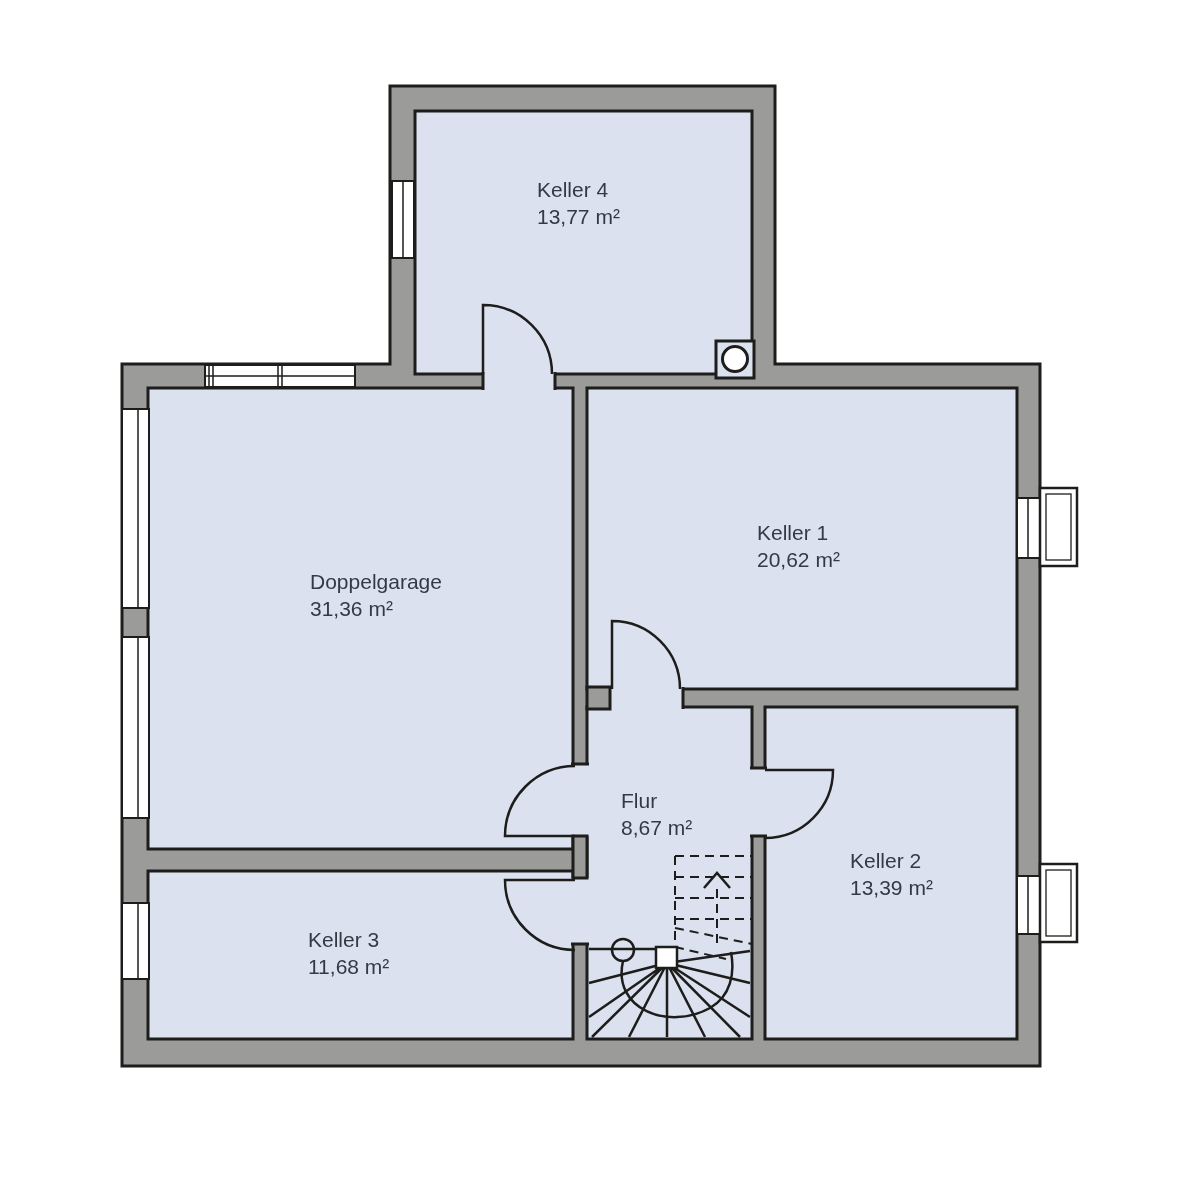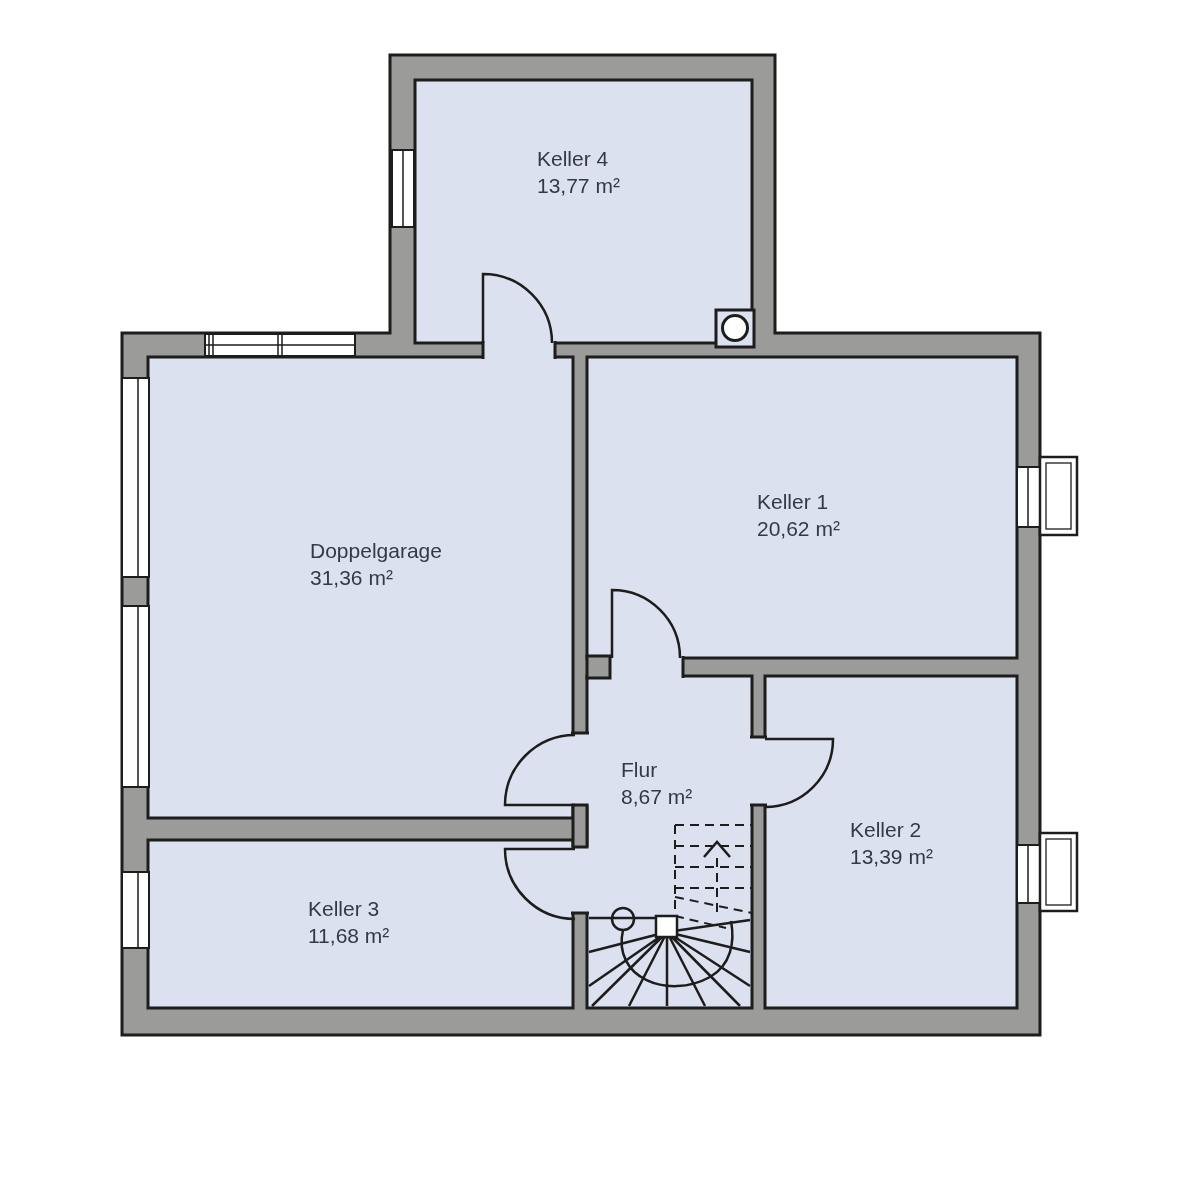--- a/index.html
+++ b/index.html
@@ -4,21 +4,21 @@
 <style>
   :root{
     --wall:#9b9b99;
     --line:#1d1d1b;
     --room:#dce1f0;
     --text:#333a44;
     --bg:#ffffff;
     --winfill:#ffffff;
   }
   html,body{margin:0;padding:0;background:var(--bg);}
-  #stage{position:relative;width:1200px;height:1040px;background:var(--bg);overflow:hidden;}
+  #stage{position:relative;width:1200px;height:1040px;background:var(--bg);overflow:hidden;margin-top:31px;}
   svg{position:absolute;left:0;top:0;}
   .wall-mass{fill:var(--wall);stroke:var(--line);stroke-width:3;}
   .room{fill:var(--room);stroke:var(--line);stroke-width:3;}
   .opening{fill:var(--room);stroke:none;}
   .wallpatch{fill:var(--wall);stroke:var(--line);stroke-width:3;}
   .jamb{stroke:var(--line);stroke-width:3;fill:none;}
   .win{fill:var(--winfill);stroke:var(--line);stroke-width:2;}
   .winline{stroke:var(--line);stroke-width:1.5;fill:none;}
   .gdoor-rect{fill:var(--winfill);stroke:var(--line);stroke-width:2;}
   .gdoor-line{stroke:var(--line);stroke-width:1.5;fill:none;}

